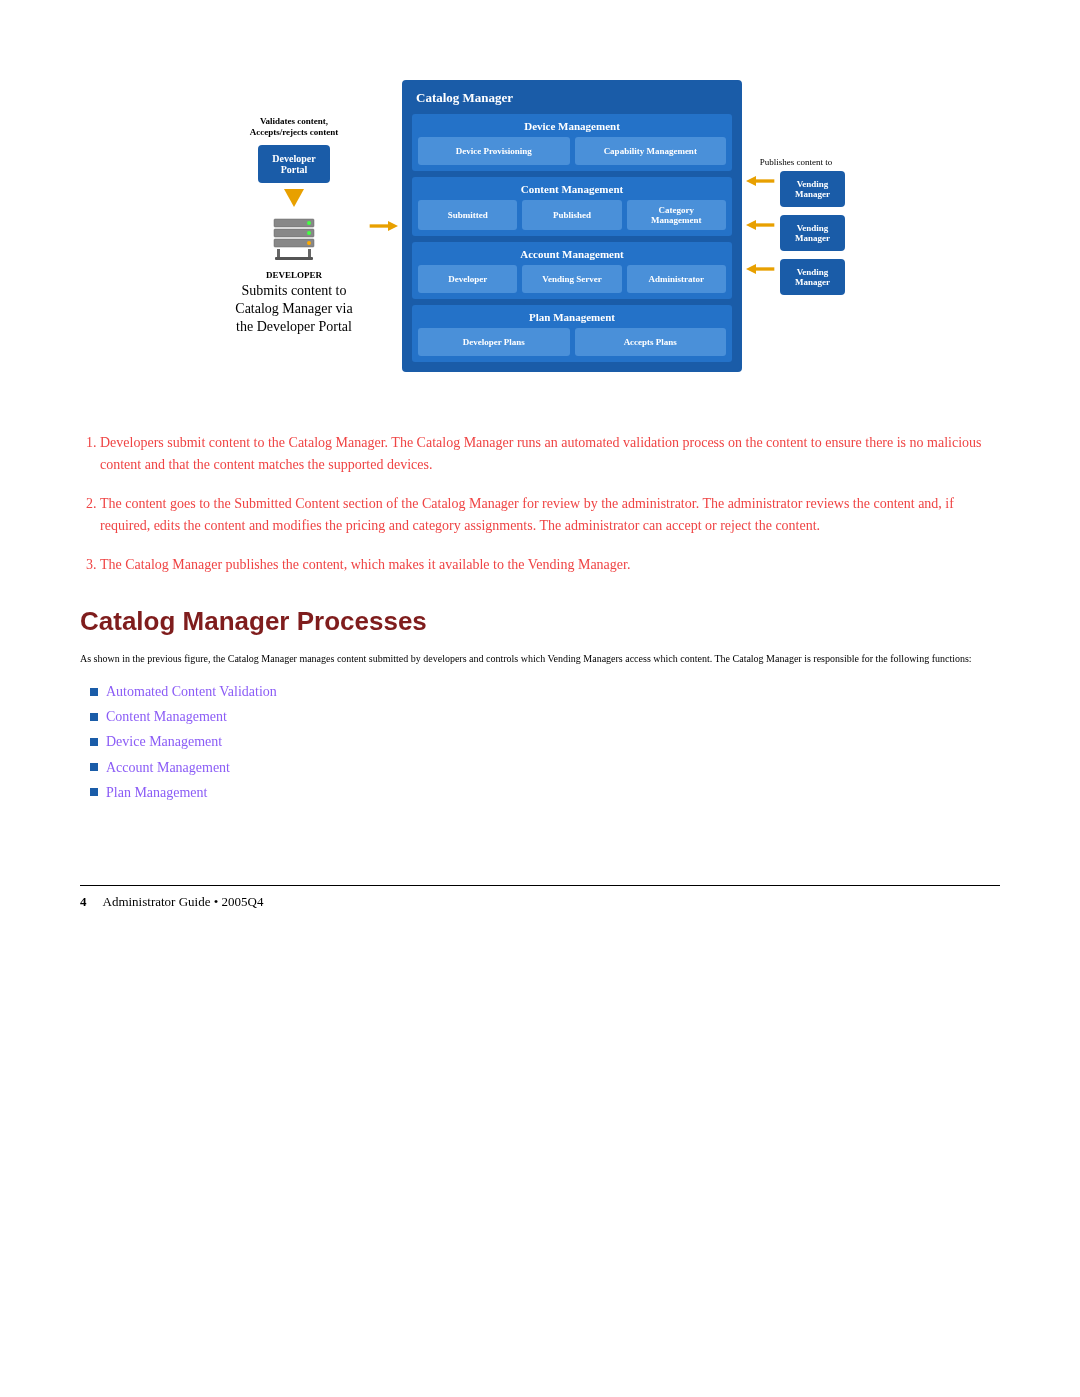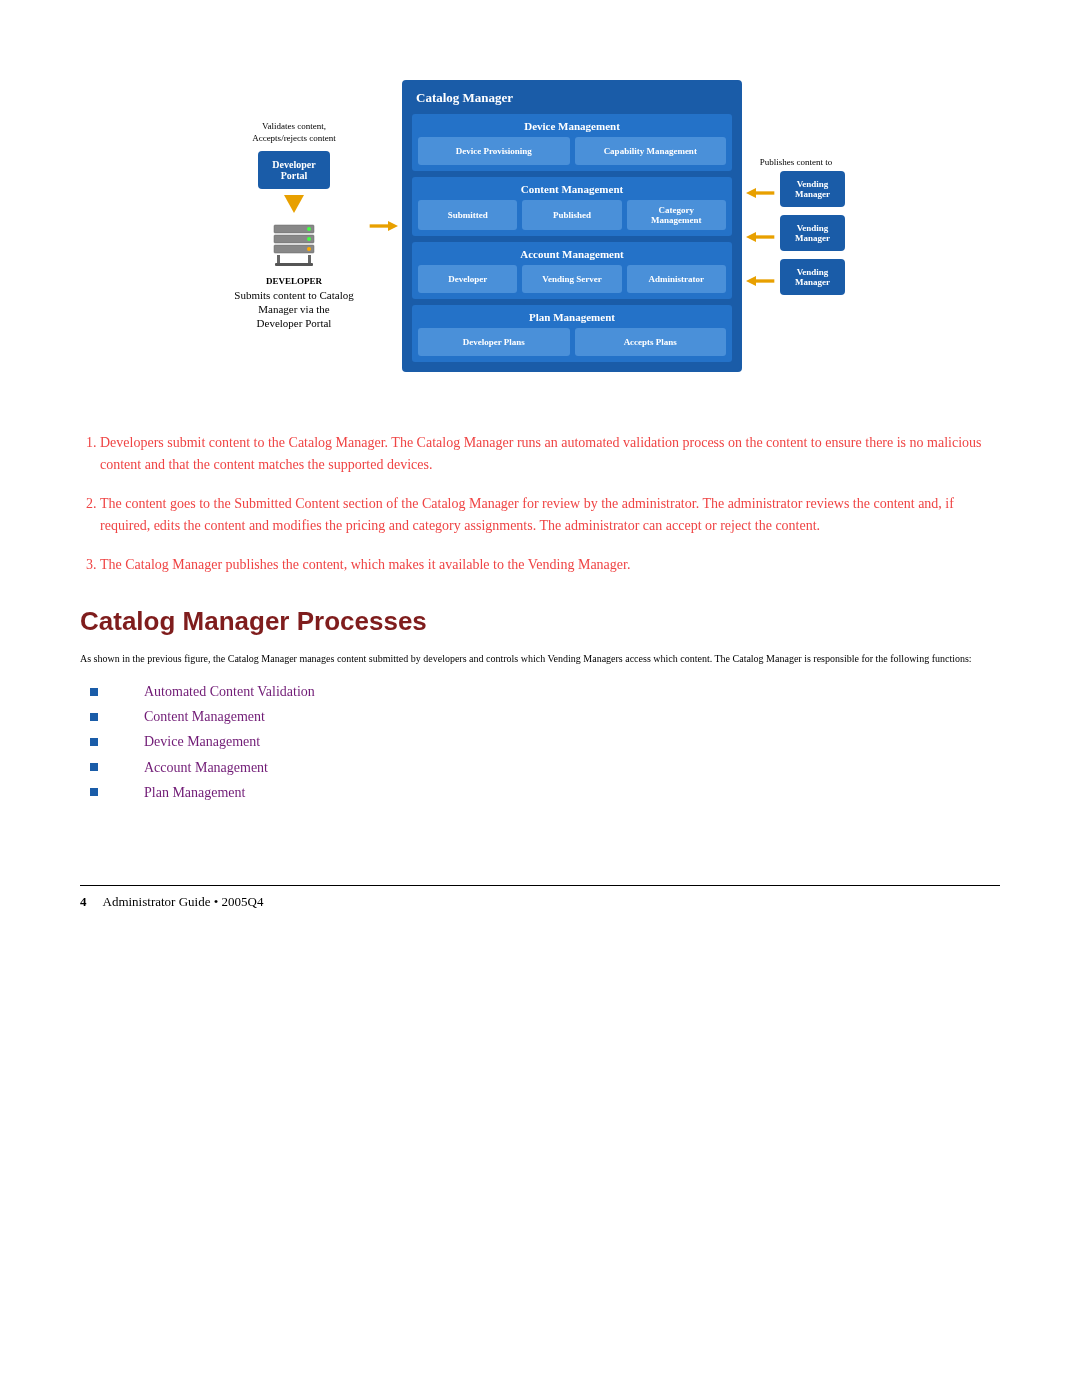--- a/index.html
+++ b/index.html
@@ -42,20 +42,21 @@
       margin-right: 10px;
       width: 120px;
     }
 
     .validates-text {
       font-size: 9px;
       color: #000;
       text-align: center;
       margin-bottom: 6px;
       line-height: 1.3;
+      font-weight: bold;
     }
 
     .developer-portal-box {
       background: #1a5ca8;
       color: #ffffff;
       font-size: 10px;
       font-weight: bold;
       text-align: center;
       padding: 8px 10px;
       border-radius: 4px;
@@ -78,21 +79,21 @@
     }
 
     .developer-label {
       font-size: 9px;
       font-weight: bold;
       text-align: center;
       margin-top: 4px;
     }
 
     .developer-sublabel {
-      font-size: 11px;
+      font-size: 14px;
       text-align: center;
       line-height: 1.3;
       margin-top: 2px;
     }
 
     
     .arrow-right-orange {
       display: flex;
       align-items: center;
       margin: 0 4px;
@@ -151,21 +152,21 @@
       border-radius: 3px;
       flex: 1;
       display: flex;
       align-items: center;
       justify-content: center;
       min-height: 28px;
     }
 
     .right-row {
       display: flex;
-      align-items: flex-end;
+      align-items: flex-start;
       gap: 4px;
     }
 
     .vending-manager-box {
       background: #1a5ca8;
       color: #ffffff;
       font-size: 9px;
       font-weight: bold;
       text-align: center;
       padding: 6px 8px;
@@ -248,23 +249,22 @@
 
     .bullet-square {
       width: 8px;
       height: 8px;
       background: #1a5ca8;
       display: inline-block;
       flex-shrink: 0;
     }
 
     .bullet-list a {
-      color: #701a75;
+      color: #8b5cf6;
       text-decoration: none;
-      margin-left: 38px;
     }
 
     
     .page-footer {
       margin-top: 80px;
       border-top: 1px solid #000;
       padding-top: 8px;
       display: flex;
       align-items: center;
       gap: 16px;

